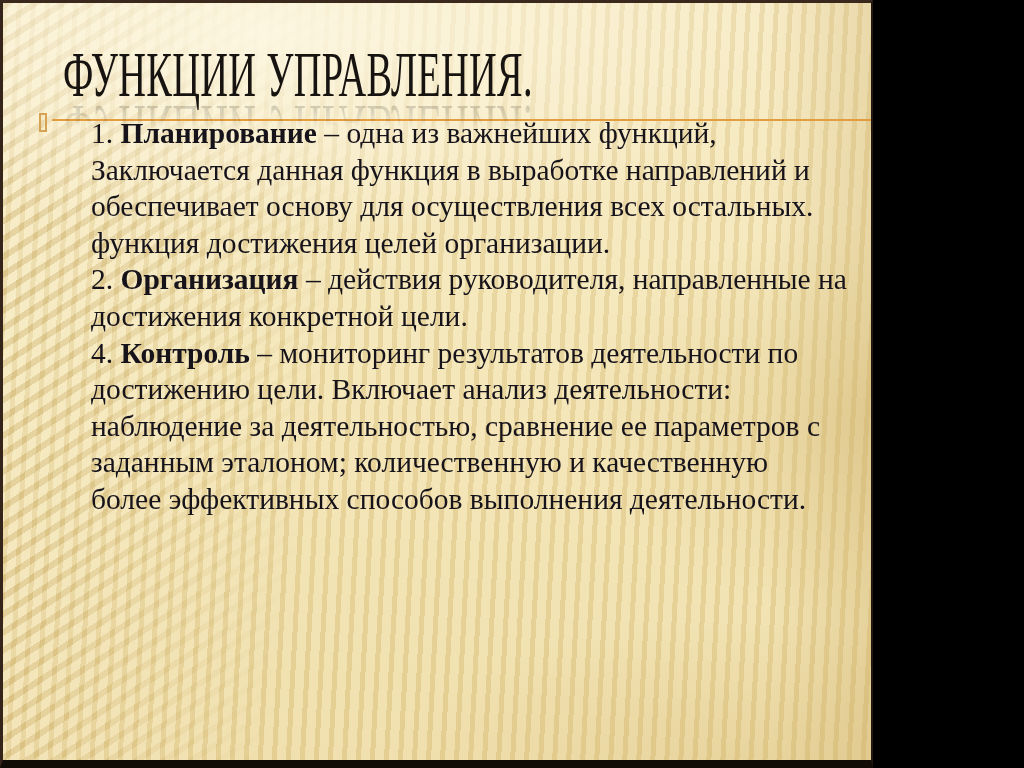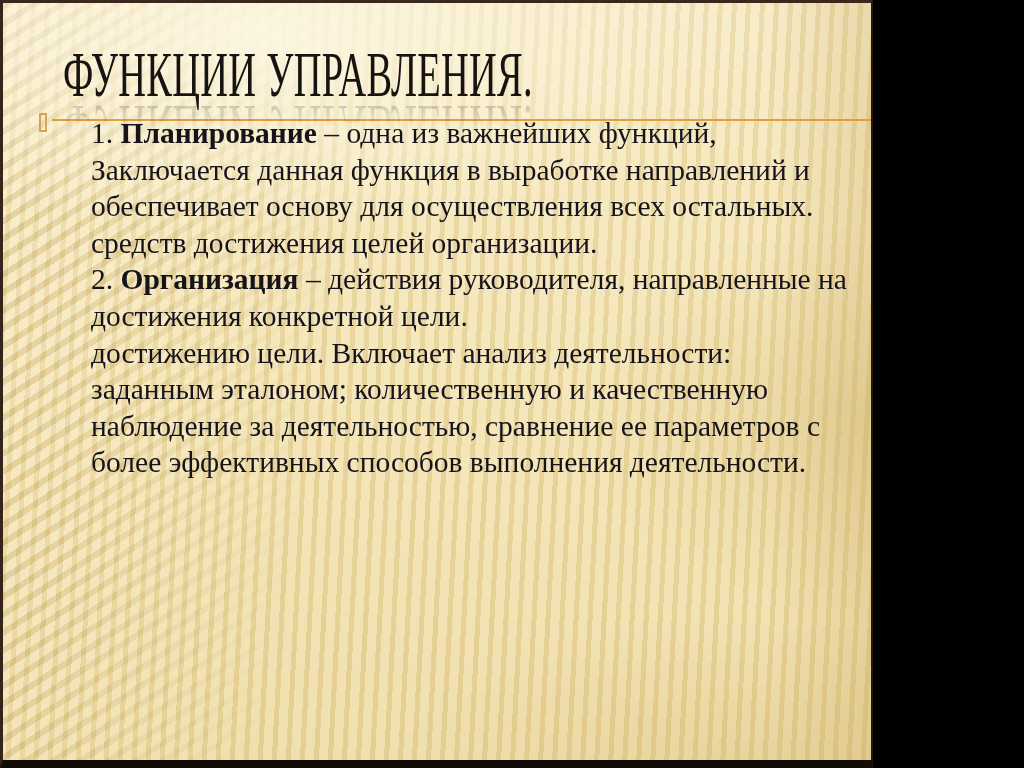--- a/index.html
+++ b/index.html
@@ -79,21 +79,22 @@
 
   <div class="title-wrap">
     <div class="title">ФУНКЦИИ УПРАВЛЕНИЯ.</div>
     <div class="title title-reflection" aria-hidden="true">ФУНКЦИИ УПРАВЛЕНИЯ.</div>
   </div>
 
   <div class="body-text">
       <div class="line"><span>1. </span><span class="b">Планирование</span><span> – одна из важнейших функций,</span></div>
       <div class="line"><span>Заключается данная функция в выработке направлений и</span></div>
       <div class="line"><span>обеспечивает основу для осуществления всех остальных.</span></div>
-      <div class="line"><span>средств достижения целей организации.</span></div>
+      <div class="line"><span>функция достижения целей организации.</span></div>
       <div class="line"><span>2. </span><span class="b">Организация</span><span> – действия руководителя, направленные на</span></div>
       <div class="line"><span>достижения конкретной цели.</span></div>
+      <div class="line"><span>4. </span><span class="b">Контроль</span><span> – мониторинг результатов деятельности по</span></div>
       <div class="line"><span>достижению цели. Включает анализ деятельности:</span></div>
+      <div class="line"><span>наблюдение за деятельностью, сравнение ее параметров с</span></div>
       <div class="line"><span>заданным эталоном; количественную и качественную</span></div>
-      <div class="line"><span>наблюдение за деятельностью, сравнение ее параметров с</span></div>
       <div class="line"><span>более эффективных способов выполнения деятельности.</span></div>
     </div>
 </div>
 
 </body></html>

